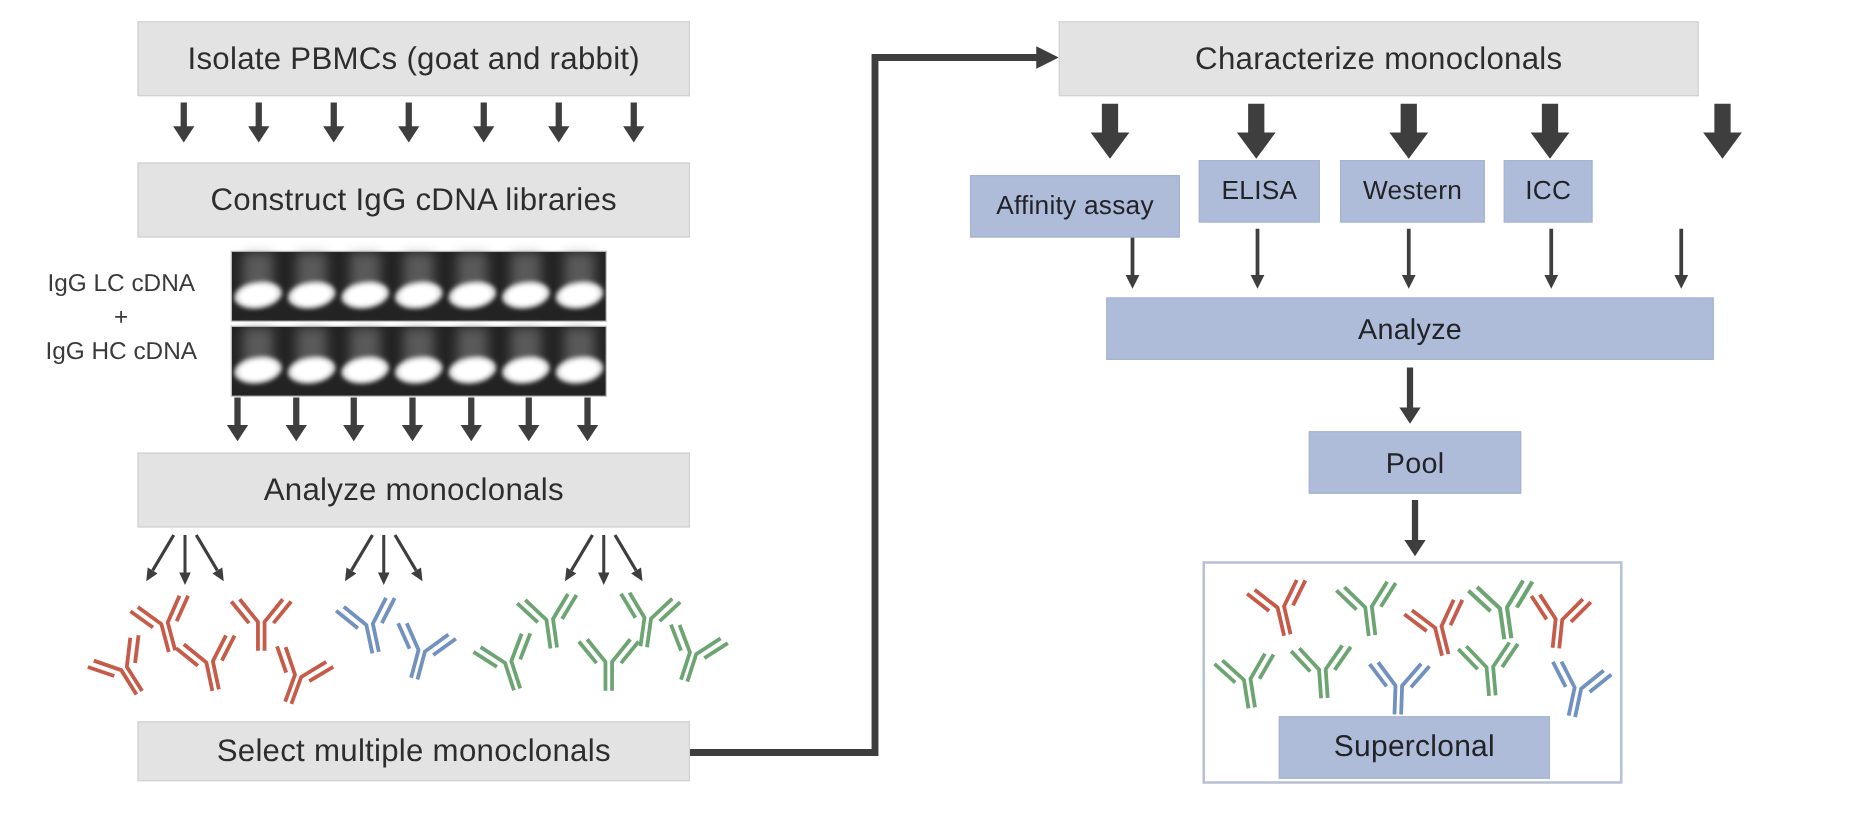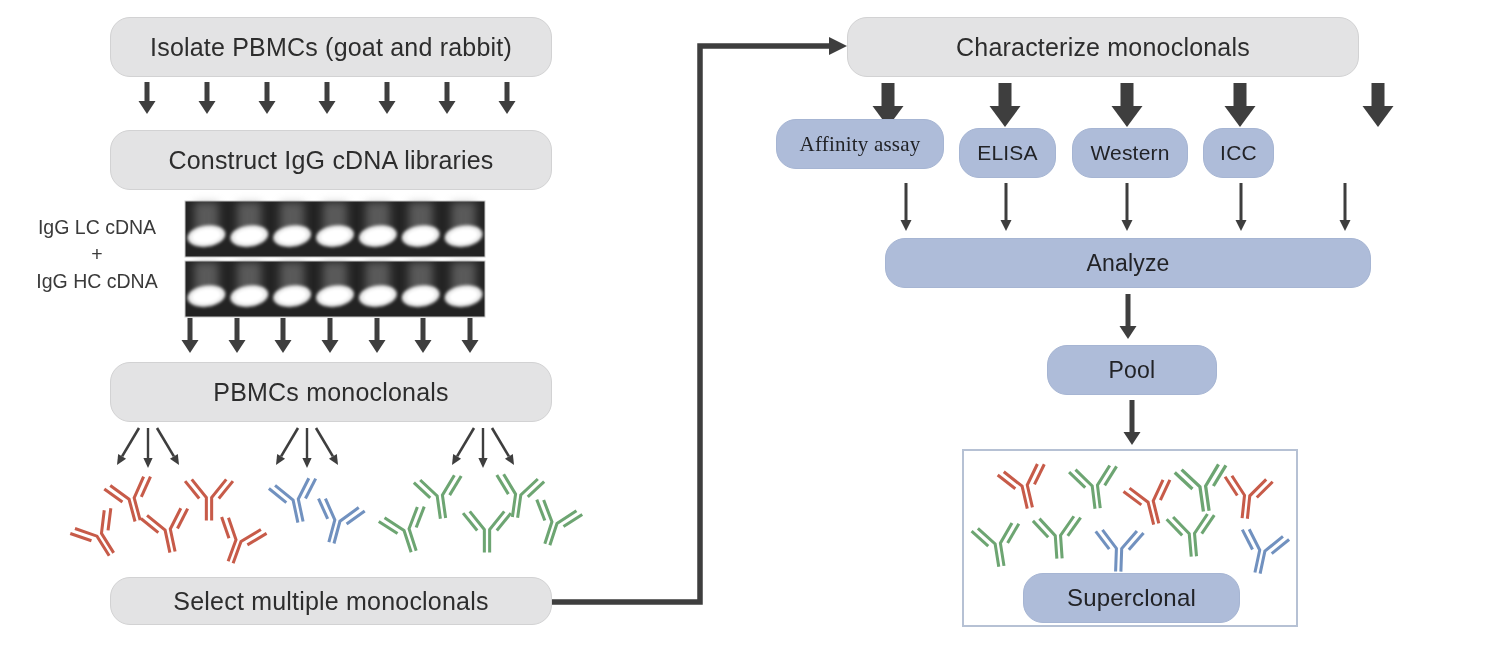--- a/index.html
+++ b/index.html
@@ -5,33 +5,33 @@
   html,body { margin:0; padding:0; background:#ffffff; }
   .stage {
     position:relative; width:1500px; height:651px; overflow:hidden;
     background:#ffffff;
     font-family:"Liberation Sans", sans-serif;
     color:var(--text,#2d2d2d);
   }
   .box {
     position:absolute; box-sizing:border-box;
     display:flex; align-items:center; justify-content:center;
-    text-align:center; letter-spacing:0.2px; z-index:3;border-radius:20px;
+    text-align:center; letter-spacing:0.2px; z-index:3;
   }
   .gray  { background:var(--gray,#e3e3e4); border:1px solid #d2d2d3; font-size:25px; color:var(--text,#2d2d2d); }
   .blue  { background:var(--blue,#aebcd9); border:1px solid #a6b5d3; font-size:21px; color:#222327; }
   .bigblue { font-size:23px; }
 
   .b-isolate      { left:110px; top:17px;  width:442px; height:60px; }
   .b-construct    { left:110px; top:130px; width:442px; height:60px; }
   .b-screen       { left:110px; top:362px; width:442px; height:60px; }
   .b-select       { left:110px; top:577px; width:442px; height:48px; }
   .b-characterize { left:847px; top:17px;  width:512px; height:60px; }
 
-  .assay-affinity { left:776px;  top:119px; width:168px; height:50px;font-family:Liberation Serif, serif; }
+  .assay-affinity { left:776px;  top:140px; width:168px; height:50px; }
   .assay-elisa    { left:959px;  top:128px; width:97px;  height:50px; }
   .assay-western  { left:1072px; top:128px; width:116px; height:50px; }
   .assay-icc      { left:1203px; top:128px; width:71px;  height:50px; }
   .assay-cdna     { left:1290px; top:128px; width:195px; height:50px; }
 
   .b-analyze { left:885px;  top:238px; width:486px; height:50px; }
   .b-pool    { left:1047px; top:345px; width:170px; height:50px; }
 
   .superclonal-frame {
     position:absolute; left:962px; top:449px; width:336px; height:178px;
@@ -403,21 +403,21 @@
 
   <div class="box gray b-isolate">Isolate PBMCs (goat and rabbit)</div>
   <div class="box gray b-construct">Construct IgG cDNA libraries</div>
 
   <div class="gel-label">
     <div>IgG LC cDNA</div>
     <div>+</div>
     <div>IgG HC cDNA</div>
   </div>
 
-  <div class="box gray b-screen">PBMCs monoclonals</div>
+  <div class="box gray b-screen">Analyze monoclonals</div>
   <div class="box gray b-select">Select multiple monoclonals</div>
 
   <div class="box gray b-characterize">Characterize monoclonals</div>
 
   <div class="box blue assay-affinity">Affinity assay</div>
   <div class="box blue assay-elisa">ELISA</div>
   <div class="box blue assay-western">Western</div>
   <div class="box blue assay-icc">ICC</div>
 
   <div class="box blue bigblue b-analyze">Analyze</div>

